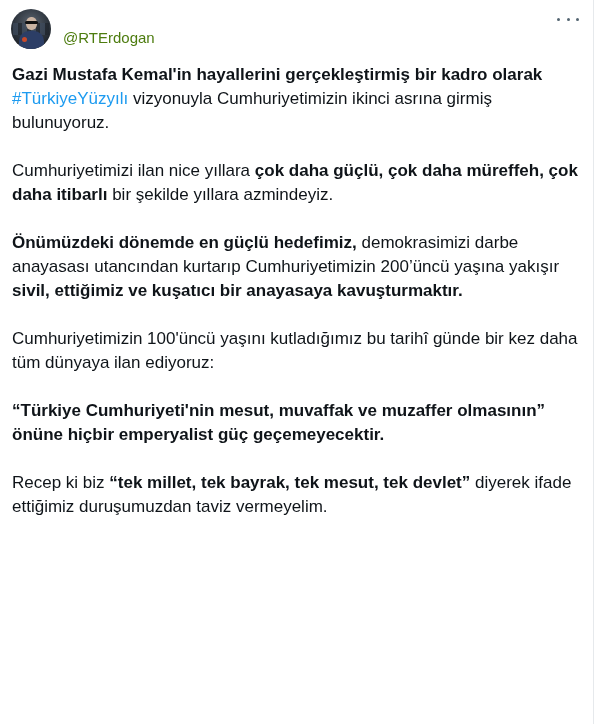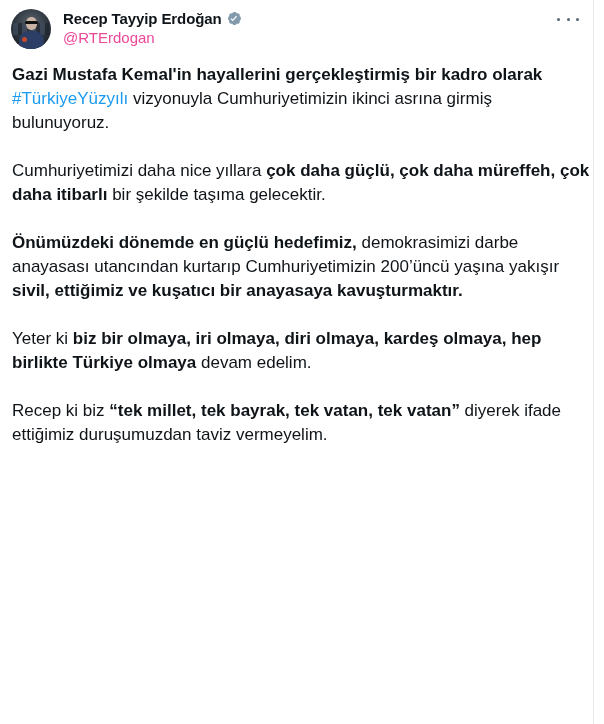--- a/index.html
+++ b/index.html
@@ -106,21 +106,21 @@
       margin-left: 4px;
       width: 17px;
       height: 17px;
       display: inline-block;
     }
     .handle {
       position: absolute;
       left: 63px;
       top: 29px;
       font-size: 15px;
-      color: #ec4899;
+      color: #4d7c0f;
     }
     .more-button {
       position: absolute;
       left: 557px;
       top: 12px;
       width: 22px;
       height: 14px;
       display: flex;
       align-items: center;
       justify-content: space-between;
@@ -155,45 +155,41 @@
 
 <article class="tweet">
   <div class="header">
     <div class="avatar">
       <div class="bg-figs"></div>
       <div class="jacket"></div>
       <div class="patch"></div>
       <div class="face"></div>
       <div class="glasses"></div>
     </div>
-    <div class="name-row">
-      <span class="display-name">Recep Tayyip Erdoğan</span>
-      <svg class="verified-icon" viewBox="0 0 22 22">
-        <path fill="#829aab" d="M20.4 11c0-1.2-.7-2.3-1.7-2.8.4-1.1.1-2.4-.7-3.2-.8-.8-2.1-1.1-3.2-.7C14.3 3.3 13.2 2.6 12 2.6s-2.3.7-2.8 1.7c-1.1-.4-2.4-.1-3.2.7-.8.8-1.1 2.1-.7 3.2C4.3 8.7 3.6 9.8 3.6 11s.7 2.3 1.7 2.8c-.4 1.1-.1 2.4.7 3.2.8.8 2.1 1.1 3.2.7.5 1 1.6 1.7 2.8 1.7s2.3-.7 2.8-1.7c1.1.4 2.4.1 3.2-.7.8-.8 1.1-2.1.7-3.2 1-.5 1.7-1.6 1.7-2.8z" transform="translate(-1 0)"></path>
-        <path fill="#ffffff" d="M9.7 14.6l-2.8-2.8 1.1-1.1 1.7 1.7 4.4-4.8 1.1 1z" transform="translate(-1 0)"></path>
-      </svg>
-    </div>
     <div class="handle">@RTErdogan</div>
     <div class="more-button">
       <span></span>
       <span></span>
       <span></span>
     </div>
   </div>
 
   <div class="body">
     <p class="para">
       <span class="b">Gazi Mustafa Kemal'in hayallerini gerçekleştirmiş bir kadro olarak</span><span> </span><span class="hashtag">#TürkiyeYüzyılı</span><span> vizyonuyla Cumhuriyetimizin ikinci asrına girmiş bulunuyoruz.</span>
     </p>
     <p class="para">
-      <span>Cumhuriyetimizi daha nice yıllara </span><span class="b">çok daha güçlü, çok daha müreffeh, çok daha itibarlı</span><span> bir şekilde taşıma gelecektir.</span>
+      <span>Cumhuriyetimizi ilan nice yıllara </span><span class="b">çok daha güçlü, çok daha müreffeh, çok daha itibarlı</span><span> bir şekilde yıllara azmindeyiz.</span>
     </p>
     <p class="para">
       <span class="b">Önümüzdeki dönemde en güçlü hedefimiz,</span><span> demokrasimizi darbe anayasası utancından kurtarıp Cumhuriyetimizin 200’üncü yaşına yakışır </span><span class="b">sivil, ettiğimiz ve kuşatıcı bir anayasaya kavuşturmaktır.</span>
     </p>
     <p class="para">
-      <span>Yeter ki </span><span class="b">biz bir olmaya, iri olmaya, diri olmaya, kardeş olmaya, hep birlikte Türkiye olmaya</span><span> devam edelim.</span>
+      <span>Cumhuriyetimizin 100'üncü yaşını kutladığımız bu tarihî günde bir kez daha tüm dünyaya ilan ediyoruz:</span>
     </p>
     <p class="para">
-      <span>Recep ki biz </span><span class="b">“tek millet, tek bayrak, tek vatan, tek vatan”</span><span> diyerek ifade ettiğimiz duruşumuzdan taviz vermeyelim.</span>
+      <span class="b">“Türkiye Cumhuriyeti'nin mesut, muvaffak ve muzaffer olmasının” önüne hiçbir emperyalist güç geçemeyecektir.</span>
+    </p>
+    <p class="para">
+      <span>Recep ki biz </span><span class="b">“tek millet, tek bayrak, tek mesut, tek devlet”</span><span> diyerek ifade ettiğimiz duruşumuzdan taviz vermeyelim.</span>
     </p>
   </div>
 </article>
 
 </body></html>

